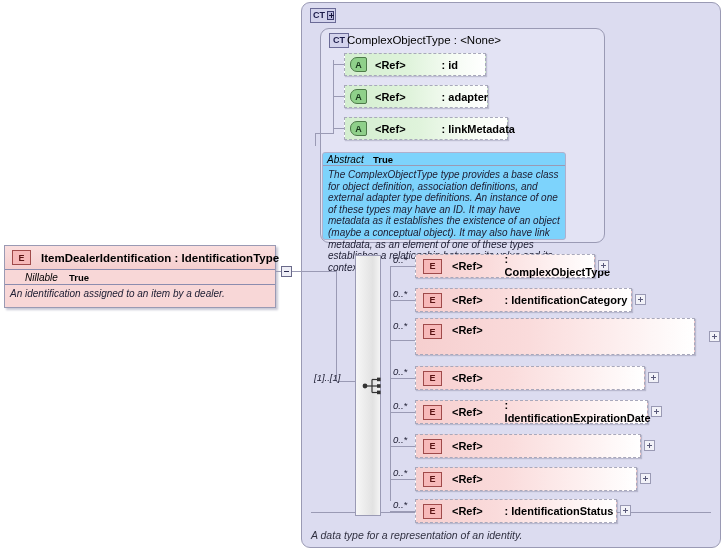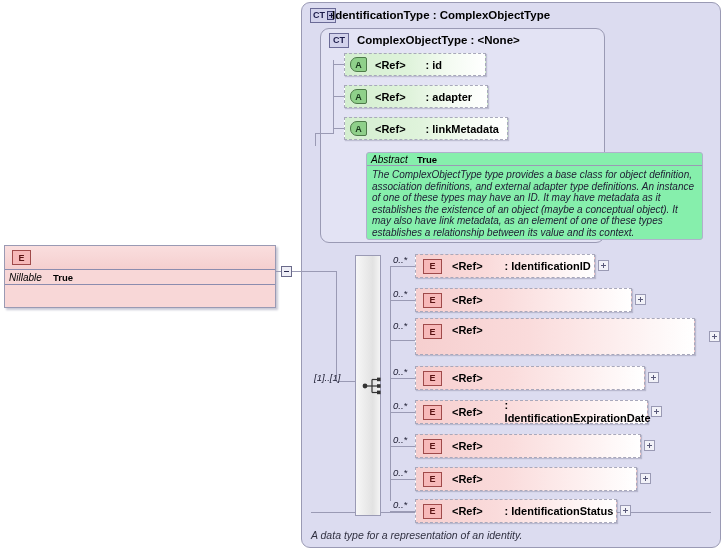--- a/index.html
+++ b/index.html
@@ -42,22 +42,22 @@
   
   .ct-inner{
     position:absolute;
     left:320px;top:28px;width:285px;height:215px;
     background:#e3e3f4;
     border:1px solid #9a9ab4;
     border-radius:9px;
     box-sizing:border-box;
   }
   .ct-inner-title{
-    position:absolute;left:36px;top:5px;
-    font-weight:bold;font-size:11.5px;color:#000;
+    position:absolute;left:26px;top:5px;
+    font-weight:normal;font-size:11.5px;color:#000;
     white-space:nowrap;
   }
 
   
   .badge-ct{
     position:absolute;
     height:15px;
     background:#d3d3ec;
     border:1px solid #6a6a96;
     border-radius:0;
@@ -79,26 +79,25 @@
   .badge-ct .plusbox:before{
     content:"";position:absolute;left:1px;top:3px;width:5px;height:1px;background:#15153a;
   }
   .badge-ct .plusbox:after{
     content:"";position:absolute;left:3px;top:1px;width:1px;height:5px;background:#15153a;
   }
 
   
   .doc-panel{
     position:absolute;
-    left:322px;top:152px;width:337px;height:88px;
-    background:#86efac;
+    left:322px;top:152px;width:244px;height:88px;
+    background:#7dd3fc;
     border:1px solid #b0b0cc;
     border-radius:3px;
     box-sizing:border-box;
-    margin-left:44px;
   }
   .doc-row{
     height:13px;border-bottom:1px solid #9a9ab4;
     display:flex;align-items:center;
     padding:0 4px;box-sizing:border-box;
     font-size:10px;
   }
   .doc-row .k{font-style:italic;width:46px;}
   .doc-row .v{font-weight:bold;font-size:9.5px;}
   .doc-text{
@@ -120,21 +119,21 @@
     width:17px;height:15px;margin-left:5px;
     background:#8fd08a;
     border:1px solid #4d7a49;
     border-radius:7px 2px 2px 7px;
     box-sizing:border-box;
     font-size:9px;font-weight:bold;color:#17351a;
     display:flex;align-items:center;justify-content:center;
     flex:none;
   }
   .attr .ref{margin-left:8px;font-weight:bold;font-size:11px;}
-  .attr .nm{margin-left:20px;font-weight:bold;font-size:11px;white-space:nowrap;}
+  .attr .nm{margin-left:36px;font-weight:bold;font-size:11px;white-space:nowrap;}
 
   
   .elem{
     position:absolute;
     background:linear-gradient(to right,#f6cfcf 0%,#fadbdb 40%,#fdeeee 72%,#ffffff 100%);
     border:1px dashed #a8a8bb;
     box-sizing:border-box;
     display:flex;align-items:center;
     box-shadow:1px 1px 1px rgba(120,120,150,.35);
   }
@@ -163,21 +162,21 @@
     border-bottom:1px solid #8c8cae;
     background:linear-gradient(to bottom,#fadede,#f5cfcf);
   }
   .root-elem-hdr .badge-e{margin-left:7px;}
   .root-elem-hdr .title{margin-left:10px;font-weight:bold;font-size:11.5px;white-space:nowrap;}
   .root-elem-row{
     height:15px;display:flex;align-items:center;
     border-bottom:1px solid #8c8cae;
     padding-left:4px;box-sizing:border-box;font-size:10px;
   }
-  .root-elem-row .k{font-style:italic;width:44px;}
+  .root-elem-row .k{font-style:italic;width:44px;margin-left:16px;}
   .root-elem-row .v{font-weight:bold;font-size:9.5px;}
   .root-elem-doc{
     padding:3px 5px;font-style:italic;font-size:10px;color:#202035;white-space:nowrap;
   }
 
   
   .minusbox{
     position:absolute;
     width:11px;height:11px;
     background:#eeeef6;
@@ -226,21 +225,20 @@
 </head>
 <body>
 
 <div id="root">
 
   <div class="ct-outer">
     <div class="badge-ct" style="left:8px;top:5px;width:26px;">
       <span class="ctlabel">CT</span>
         <span class="plusbox"></span>
     </div>
-    <div class="ct-outer-title">IdentificationType : ComplexObjectType</div>
     <div class="ct-outer-doc">A data type for a representation of an identity.</div>
   </div>
 
   <div class="ct-inner">
     <div class="badge-ct" style="left:8px;top:4px;width:20px;">
       <span class="ctlabel">CT</span>
     </div>
     <div class="ct-inner-title">ComplexObjectType : &lt;None&gt;</div>
   </div>
 
@@ -271,25 +269,27 @@
     <div class="doc-row">
       <span class="k">Abstract</span>
       <span class="v">True</span>
     </div>
     <div class="doc-text">The ComplexObjectType type provides a base class for object definition, association definitions, and external adapter type definitions. An instance of one of these types may have an ID. It may have metadata as it establishes the existence of an object (maybe a conceptual object). It may also have link metadata, as an element of one of these types establishes a relationship between its value and its context.</div>
   </div>
 
   <div class="root-elem">
     <div class="root-elem-hdr">
       <span class="badge-e">E</span>
+      <span class="title">ItemDealerIdentification : IdentificationType</span>
     </div>
     <div class="root-elem-row">
       <span class="k">Nillable</span>
       <span class="v">True</span>
     </div>
+    <div class="root-elem-doc">An identification assigned to an item by a dealer.</div>
   </div>
 
   <div class="minusbox" style="left:281px;top:266px;"></div>
   <div class="line hline" style="left:276px;top:271px;width:5px;"></div>
   <div class="line hline" style="left:292px;top:271px;width:44px;"></div>
   <div class="line vline" style="left:336px;top:271px;height:110px;"></div>
   <div class="line hline" style="left:336px;top:381px;width:19px;"></div>
 
   <div class="seqbar"></div>
   <div class="occ-seq" style="left:314px;top:372px;">[1]..[1]</div>
@@ -305,29 +305,30 @@
     <rect x="15" y="13.6" width="3.6" height="3.6" fill="#333"></rect>
   </svg>
 
   <div class="line vline" style="left:390px;top:266px;height:235px;"></div>
 
   <div class="line hline" style="left:390px;top:266px;width:25px;"></div>
   <div class="occ" style="left:393px;top:254px;">0..*</div>
   <div class="elem" style="left:415px;top:254px;width:180px;height:24px;">
     <span class="badge-e">E</span>
     <span class="ref">&lt;Ref&gt;</span>
-    <span class="nm">: IdentificationID</span>
+    <span class="nm">: ComplexObjectType</span>
   </div>
   <div class="plusexp" style="left:598px;top:260px;"></div>
 
   <div class="line hline" style="left:390px;top:300px;width:25px;"></div>
   <div class="occ" style="left:393px;top:288px;">0..*</div>
   <div class="elem" style="left:415px;top:288px;width:217px;height:24px;">
     <span class="badge-e">E</span>
     <span class="ref">&lt;Ref&gt;</span>
+    <span class="nm">: IdentificationCategory</span>
   </div>
   <div class="plusexp" style="left:635px;top:294px;"></div>
 
   <div class="line hline" style="left:390px;top:340px;width:25px;"></div>
   <div class="occ" style="left:393px;top:320px;">0..*</div>
   <div class="elem" style="left:415px;top:318px;width:280px;height:37px;align-items:flex-start;padding-top:4px;">
     <span class="badge-e" style="margin-top:1px;">E</span>
     <span class="ref" style="margin-top:1px;">&lt;Ref&gt;</span>
   </div>
   <div class="plusexp" style="left:709px;top:331px;"></div>

